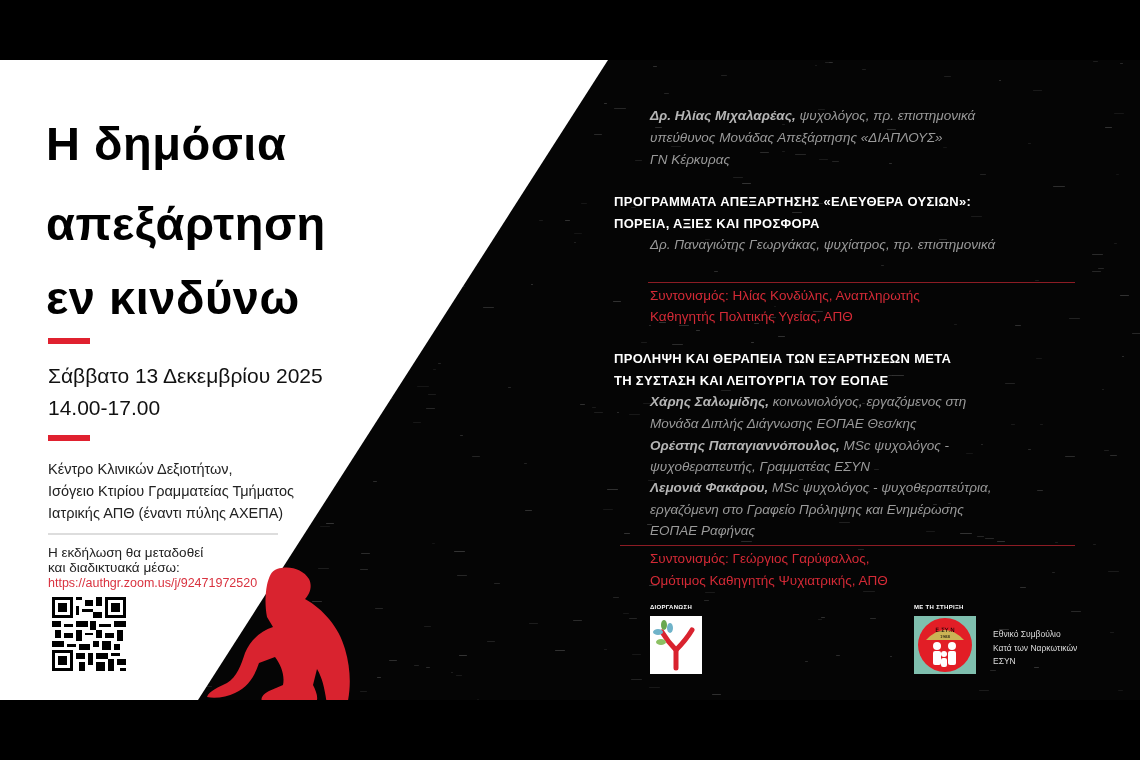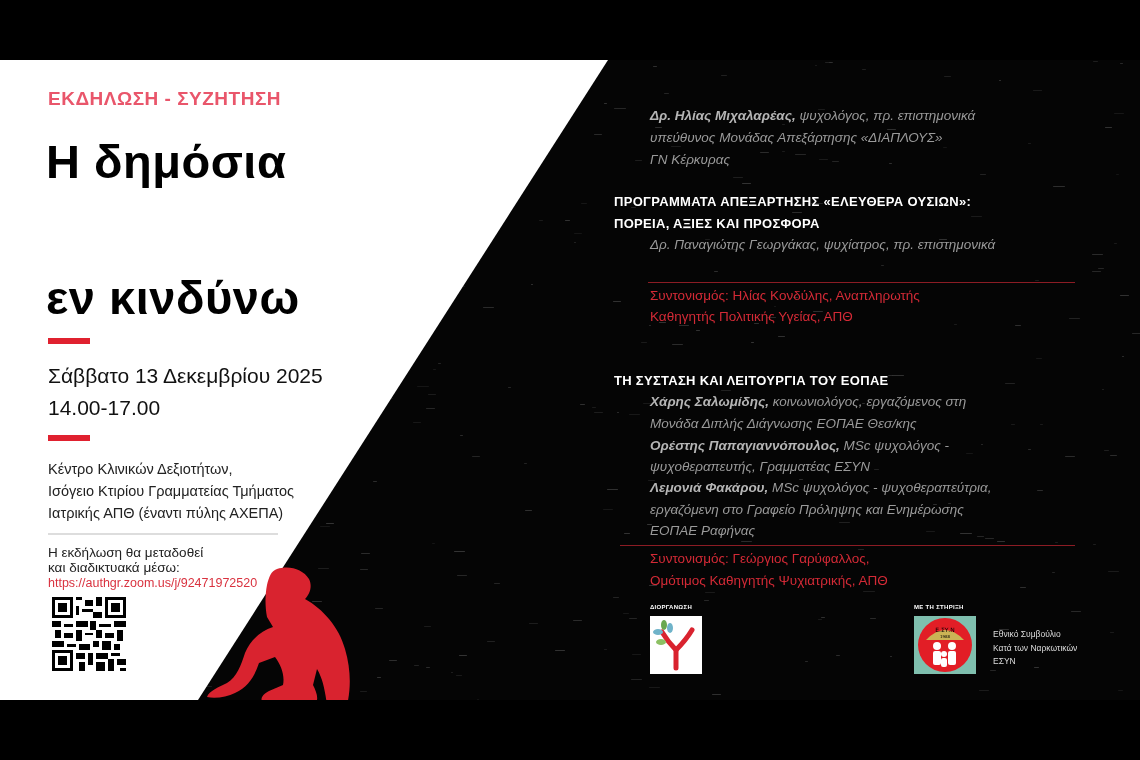--- a/index.html
+++ b/index.html
@@ -293,22 +293,22 @@
       <div class="speck" style="left: 921.747px; top: 424.508px; width: 6.99871px; opacity: 0.61;"></div>
       <div class="speck" style="left: 324.205px; top: 115.778px; width: 9.88057px; opacity: 0.86;"></div>
       <div class="speck" style="left: 825.264px; top: 1.94513px; width: 6.79535px; opacity: 0.52;"></div>
       <div class="speck" style="left: 742.209px; top: 122.516px; width: 9.10108px; opacity: 0.86;"></div>
       <div class="speck" style="left: 655.284px; top: 66.6255px; width: 6.6743px; opacity: 0.76;"></div>
       <div class="speck" style="left: 1109.92px; top: 395.262px; width: 6.79895px; opacity: 0.73;"></div>
     </div>
 
   <div class="white-panel"></div>
 
-  <div class="abs event-label">ΕΚΔΗΛΩΣΗ - ΣΥΖΗΤΗΣΗ</div>
-  <div class="abs title" style="top:78px">Η δημόσια</div>
+  <div class="abs title" style="top:60px">Η δημόσια</div>
+  <div class="abs title" style="top:140px">απεξάρτηση</div>
   <div class="abs title" style="top:214px">εν κινδύνω</div>
 
   <div class="abs red-bar" style="left:48px;top:278px"></div>
   <div class="abs date">Σάββατο 13 Δεκεμβρίου 2025</div>
   <div class="abs time">14.00-17.00</div>
   <div class="abs red-bar" style="left:48px;top:375px"></div>
 
   <div class="abs venue" style="top:401px">Κέντρο Κλινικών Δεξιοτήτων,</div>
   <div class="abs venue" style="top:423px">Ισόγειο Κτιρίου Γραμματείας Τμήματος</div>
   <div class="abs venue" style="top:445px">Ιατρικής ΑΠΘ (έναντι πύλης ΑΧΕΠΑ)</div>
@@ -380,20 +380,21 @@
   <div class="abs speaker" style="top:70px">υπεύθυνος Μονάδας Απεξάρτησης «ΔΙΑΠΛΟΥΣ»</div>
   <div class="abs speaker" style="top:92px">ΓΝ Κέρκυρας</div>
 
   <div class="abs session-title" style="top:134px">ΠΡΟΓΡΑΜΜΑΤΑ ΑΠΕΞΑΡΤΗΣΗΣ «ΕΛΕΥΘΕΡΑ ΟΥΣΙΩΝ»:</div>
   <div class="abs session-title" style="top:156px">ΠΟΡΕΙΑ, ΑΞΙΕΣ ΚΑΙ ΠΡΟΣΦΟΡΑ</div>
   <div class="abs speaker" style="top:177px">Δρ. Παναγιώτης Γεωργάκας, ψυχίατρος, πρ. επιστημονικά</div>
   <div class="abs hr-red" style="left:648px;top:222px;width:427px"></div>
   <div class="abs coord" style="top:228px">Συντονισμός: Ηλίας Κονδύλης, Αναπληρωτής</div>
   <div class="abs coord" style="top:249px">Καθηγητής Πολιτικής Υγείας, ΑΠΘ</div>
 
+  <div class="abs session-title" style="top:291px">ΠΡΟΛΗΨΗ ΚΑΙ ΘΕΡΑΠΕΙΑ ΤΩΝ ΕΞΑΡΤΗΣΕΩΝ ΜΕΤΑ</div>
   <div class="abs session-title" style="top:313px">ΤΗ ΣΥΣΤΑΣΗ ΚΑΙ ΛΕΙΤΟΥΡΓΙΑ ΤΟΥ ΕΟΠΑΕ</div>
   <div class="abs speaker" style="top:334px"><b>Χάρης Σαλωμίδης,</b><span> κοινωνιολόγος, εργαζόμενος στη</span></div>
   <div class="abs speaker" style="top:356px">Μονάδα Διπλής Διάγνωσης ΕΟΠΑΕ Θεσ/κης</div>
   <div class="abs speaker" style="top:378px"><b>Ορέστης Παπαγιαννόπουλος,</b><span> MSc ψυχολόγος -</span></div>
   <div class="abs speaker" style="top:399px">ψυχοθεραπευτής, Γραμματέας ΕΣΥΝ</div>
   <div class="abs speaker" style="top:420px"><b>Λεμονιά Φακάρου,</b><span> MSc ψυχολόγος - ψυχοθεραπεύτρια,</span></div>
   <div class="abs speaker" style="top:442px">εργαζόμενη στο Γραφείο Πρόληψης και Ενημέρωσης</div>
   <div class="abs speaker" style="top:463px">ΕΟΠΑΕ Ραφήνας</div>
   <div class="abs hr-red" style="left:620px;top:485px;width:455px"></div>
   <div class="abs coord" style="top:491px">Συντονισμός: Γεώργιος Γαρύφαλλος,</div>

